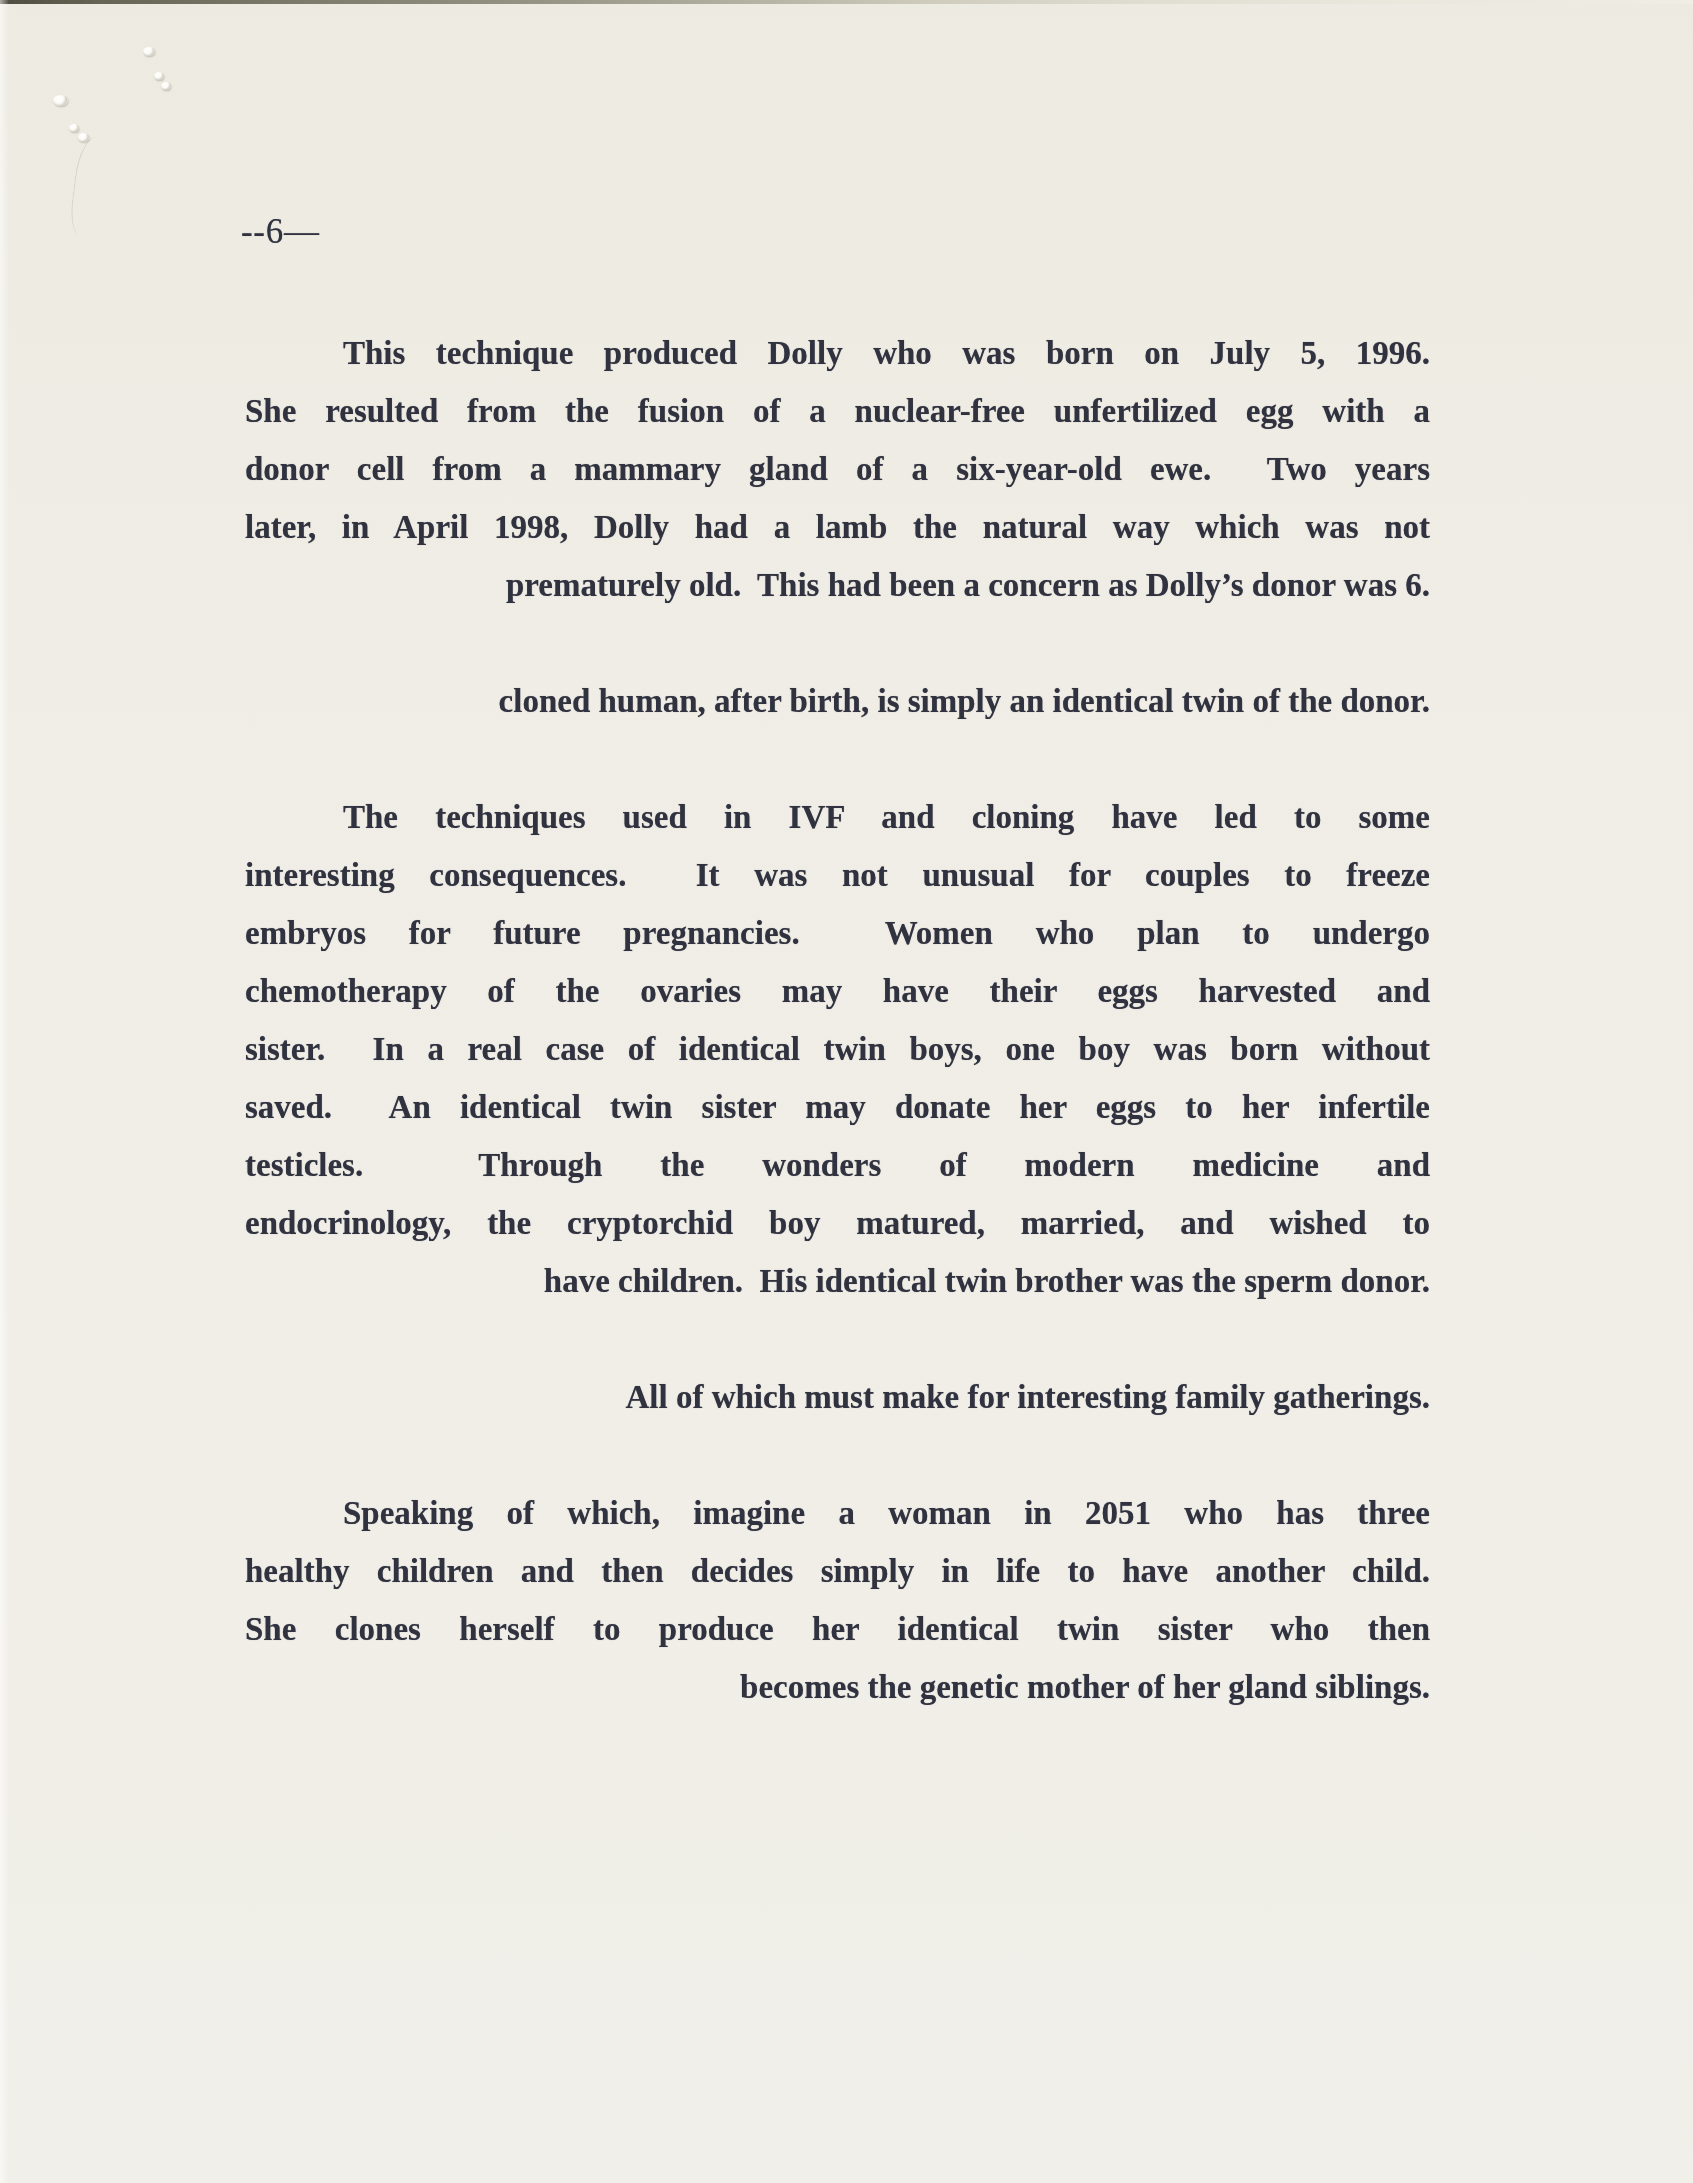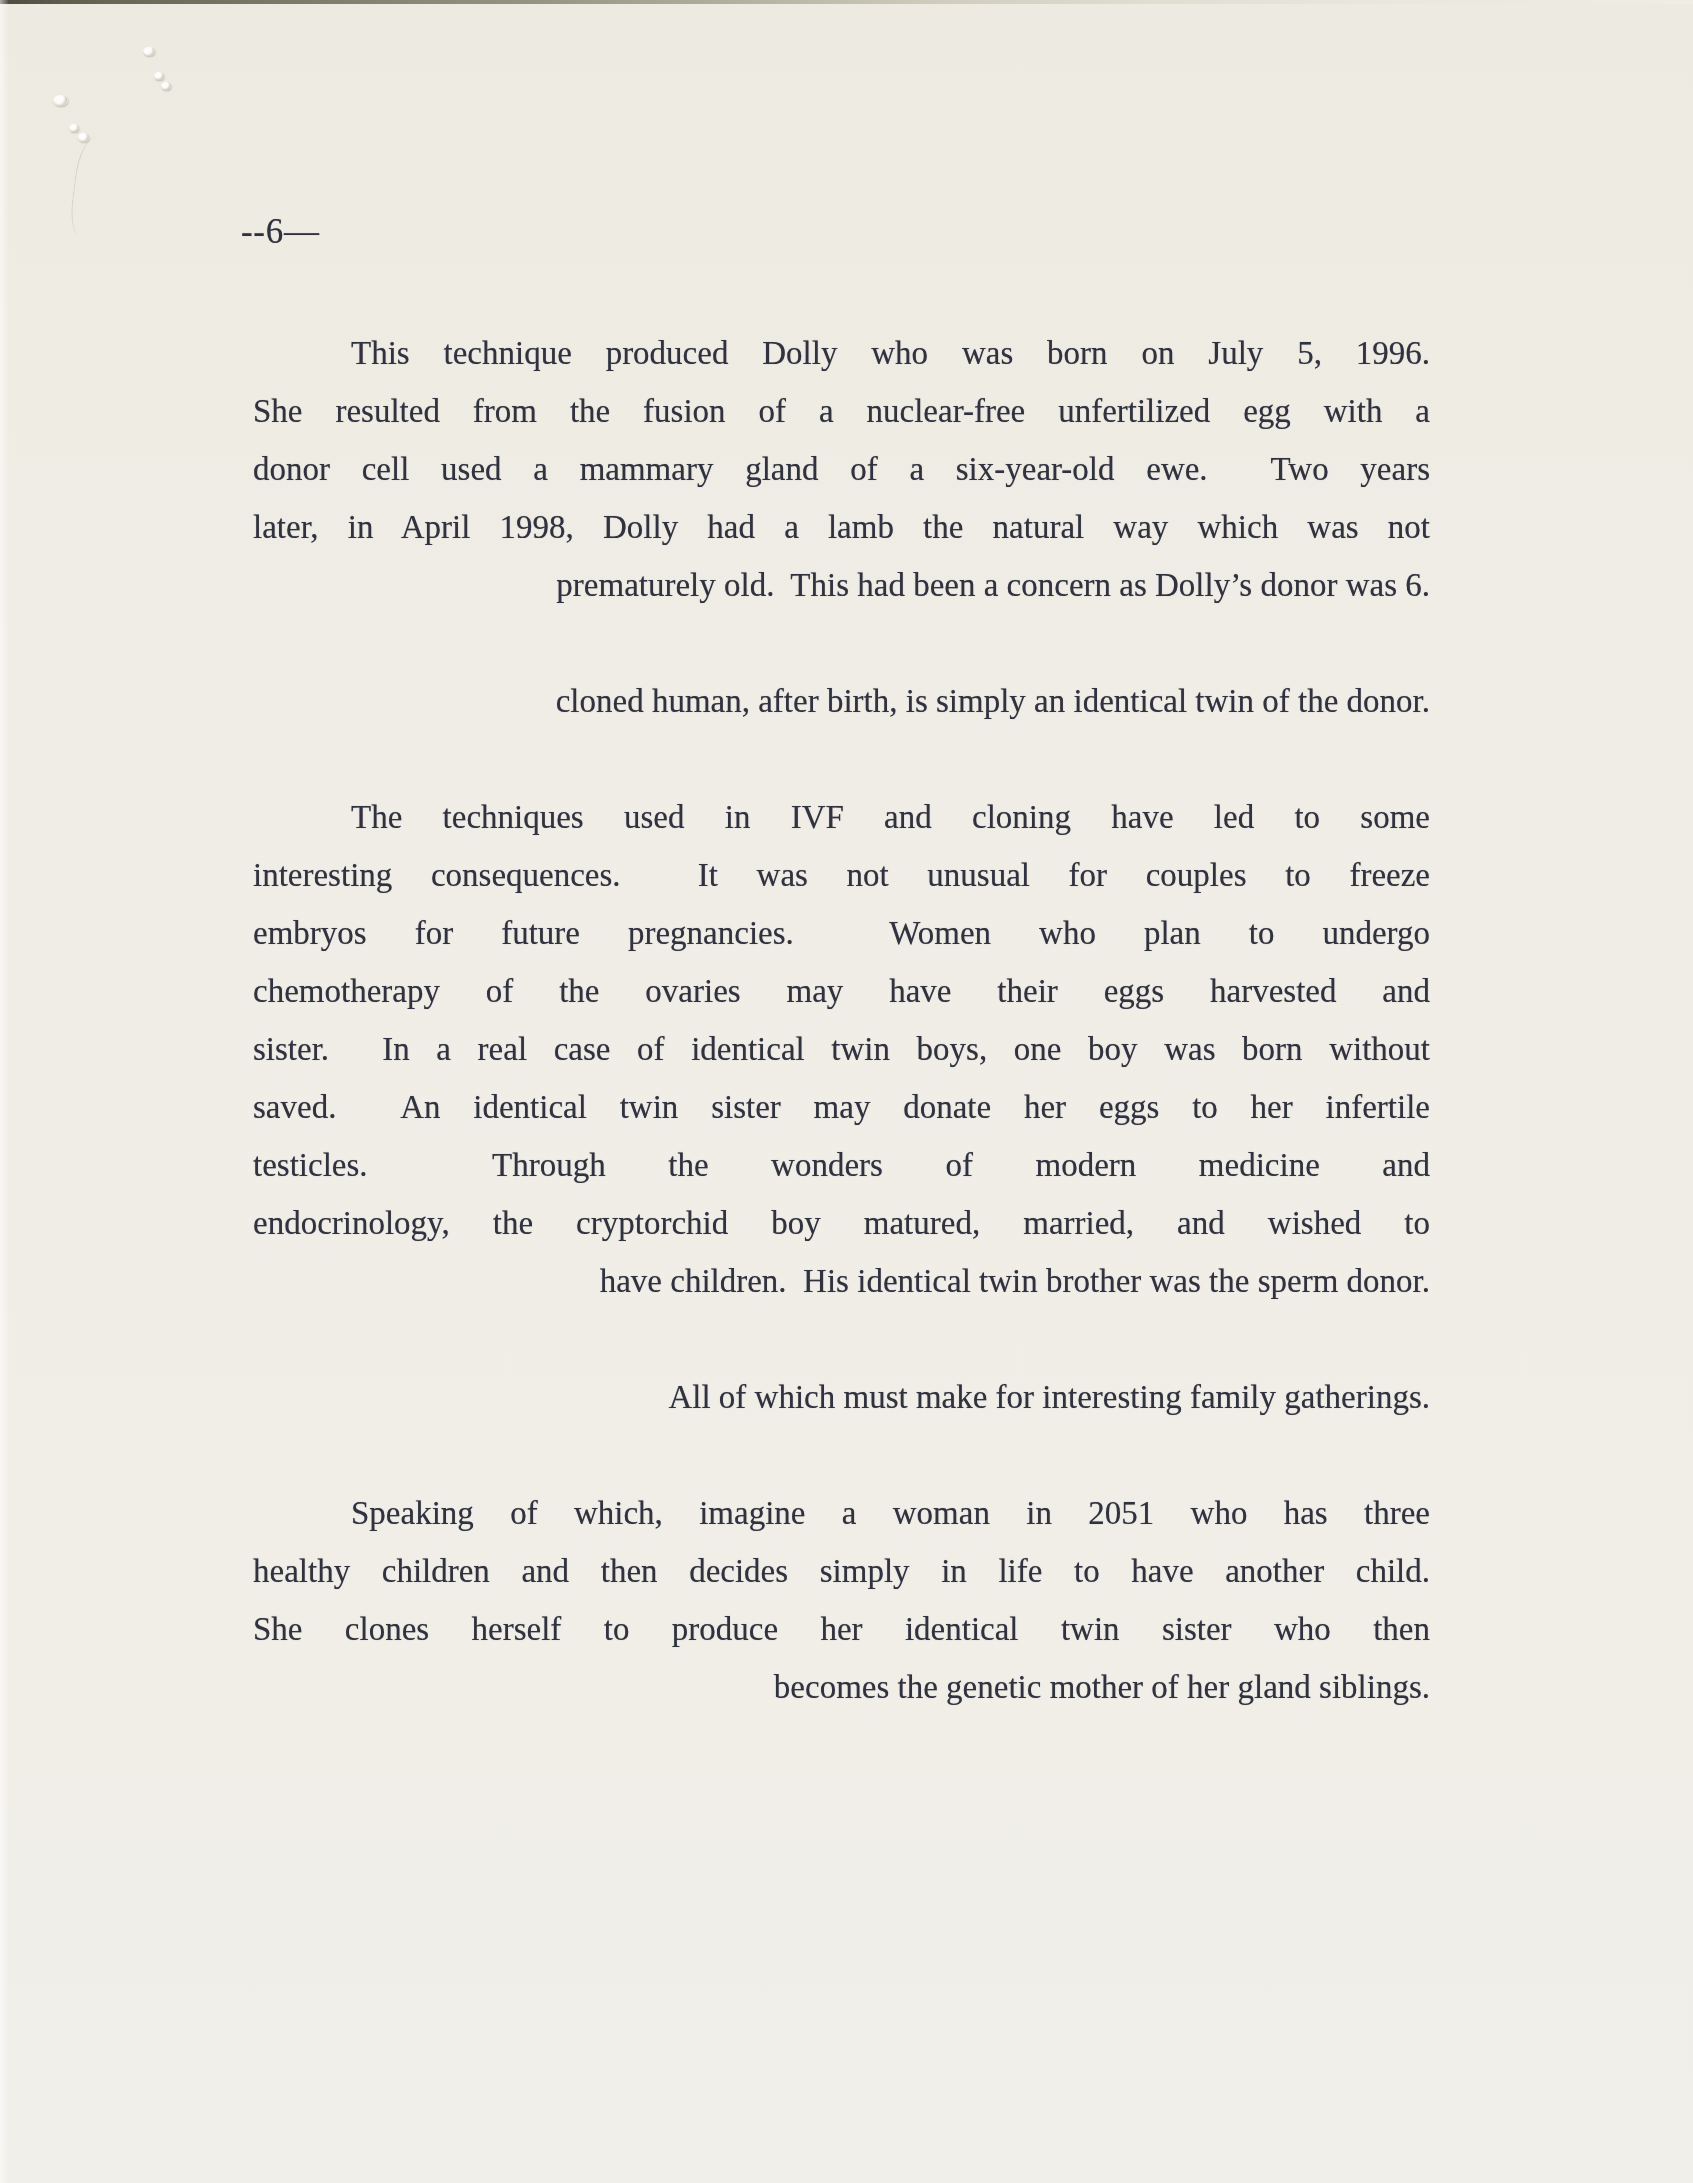--- a/index.html
+++ b/index.html
@@ -76,21 +76,21 @@
   }
   .doc-body {
     position: absolute;
     left: 241px;
     top: 324px;
     width: 1189px;
     color: #30323f;
     font-size: 33px;
     text-shadow: 0 0 0.8px rgba(48,50,63,0.5);
   }
-  .para { margin: 0 0 58px 12px; }
+  .para { margin: 0 0 58px 4px; font-weight: bold; }
   .line {
     line-height: 58px;
     white-space: pre-wrap;
     text-align: right;
   }
   .line.j {
     text-align: justify;
     text-align-last: justify;
   }
   .line.first { padding-left: 98px; }
@@ -109,21 +109,21 @@
   <div class="dent d5"></div>
   <div class="dent d6"></div>
   <div class="crease"></div>
 
   <div class="page-number">--6—</div>
 
   <div class="doc-body">
       <div class="para">
         <div class="line j first">This technique produced Dolly who was born on July 5, 1996.</div>
         <div class="line j">She resulted from the fusion of a nuclear-free unfertilized egg with a</div>
-        <div class="line j">donor cell used a mammary gland of a six-year-old ewe.  Two years</div>
+        <div class="line j">donor cell from a mammary gland of a six-year-old ewe.  Two years</div>
         <div class="line j">later, in April 1998, Dolly had a lamb the natural way which was not</div>
         <div class="line">prematurely old.  This had been a concern as Dolly’s donor was 6.</div>
       </div>
       <div class="para">
         <div class="line">cloned human, after birth, is simply an identical twin of the donor.</div>
       </div>
       <div class="para">
         <div class="line j first">The techniques used in IVF and cloning have led to some</div>
         <div class="line j">interesting consequences.  It was not unusual for couples to freeze</div>
         <div class="line j">embryos for future pregnancies.  Women who plan to undergo</div>

